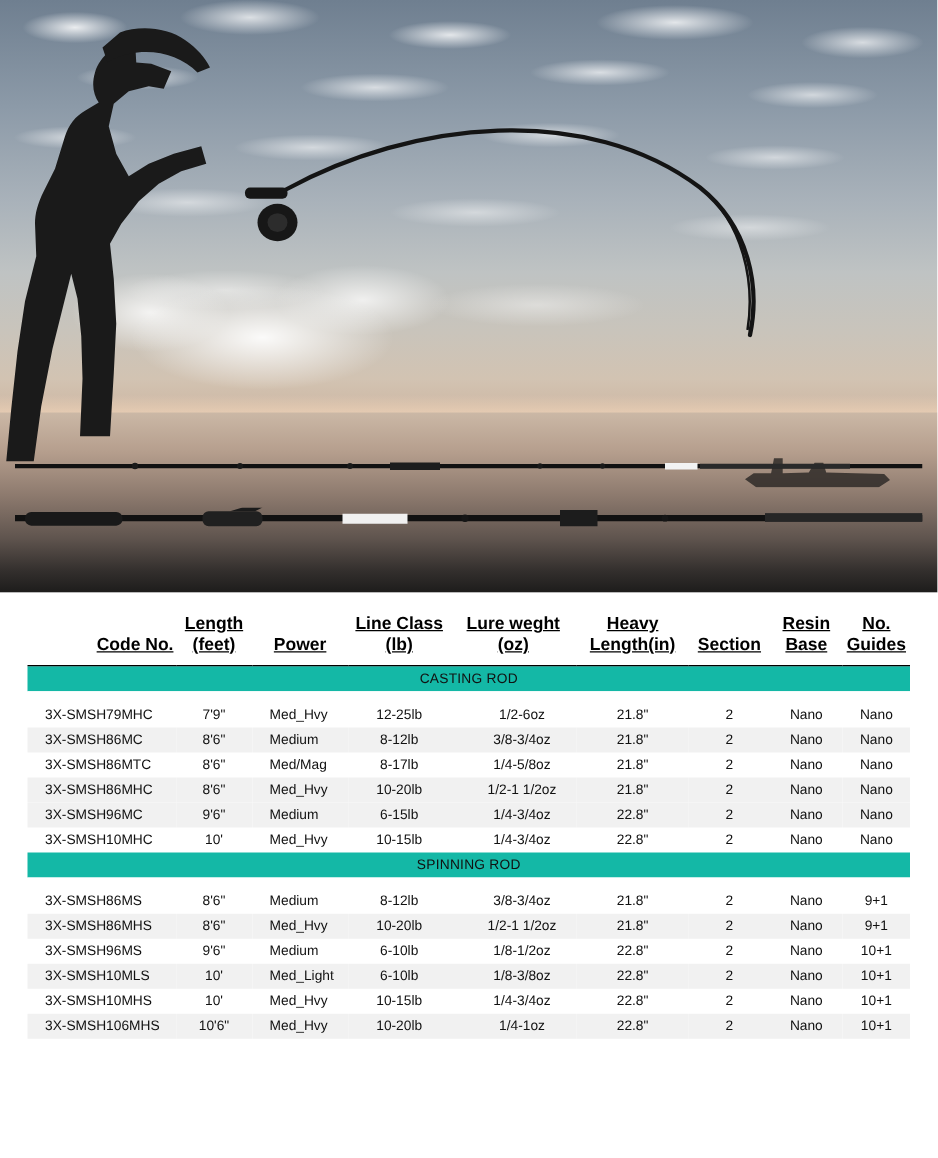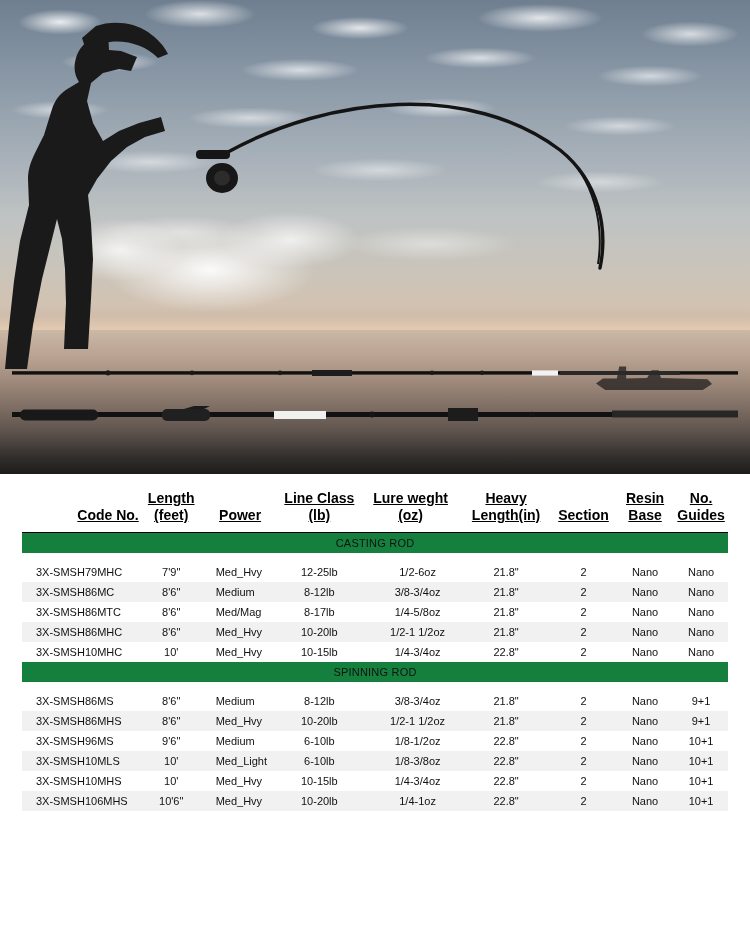--- a/index.html
+++ b/index.html
@@ -86,21 +86,21 @@
     color: #000;
     text-align: center;
     padding: 2px 2px 8px 2px;
     line-height: 1.22;
     vertical-align: bottom;
     text-decoration: underline;
   }
   thead th.first { text-align: right; padding-left: 14px; }
   .head-rule td { border-bottom: 1.5px solid #000; height: 0; padding: 0; }
   .group-row td {
-    background: #15803d;
+    background: #14b8a6;
     font-size: 11.5px;
     color: #111;
     padding: 6px 0 6px 14px;
     font-weight: normal;
     letter-spacing: .2px;
   }
   .spacer-row td { height: 9px; padding: 0; background: #fff; }
   tbody.rows td {
     font-size: 11px;
     color: #111;
@@ -268,20 +268,31 @@
           <td class="code">3X-SMSH86MHC</td>
           <td>8'6"</td>
           <td class="power">Med_Hvy</td>
           <td>10-20lb</td>
           <td class="lure">1/2-1 1/2oz</td>
           <td>21.8"</td>
           <td>2</td>
           <td>Nano</td>
           <td>Nano</td>
         </tr>
+        <tr class="alt">
+          <td class="code">3X-SMSH96MC</td>
+          <td>9'6"</td>
+          <td class="power">Medium</td>
+          <td>6-15lb</td>
+          <td class="lure">1/4-3/4oz</td>
+          <td>22.8"</td>
+          <td>2</td>
+          <td>Nano</td>
+          <td>Nano</td>
+        </tr>
         <tr>
           <td class="code">3X-SMSH10MHC</td>
           <td>10'</td>
           <td class="power">Med_Hvy</td>
           <td>10-15lb</td>
           <td class="lure">1/4-3/4oz</td>
           <td>22.8"</td>
           <td>2</td>
           <td>Nano</td>
           <td>Nano</td>

